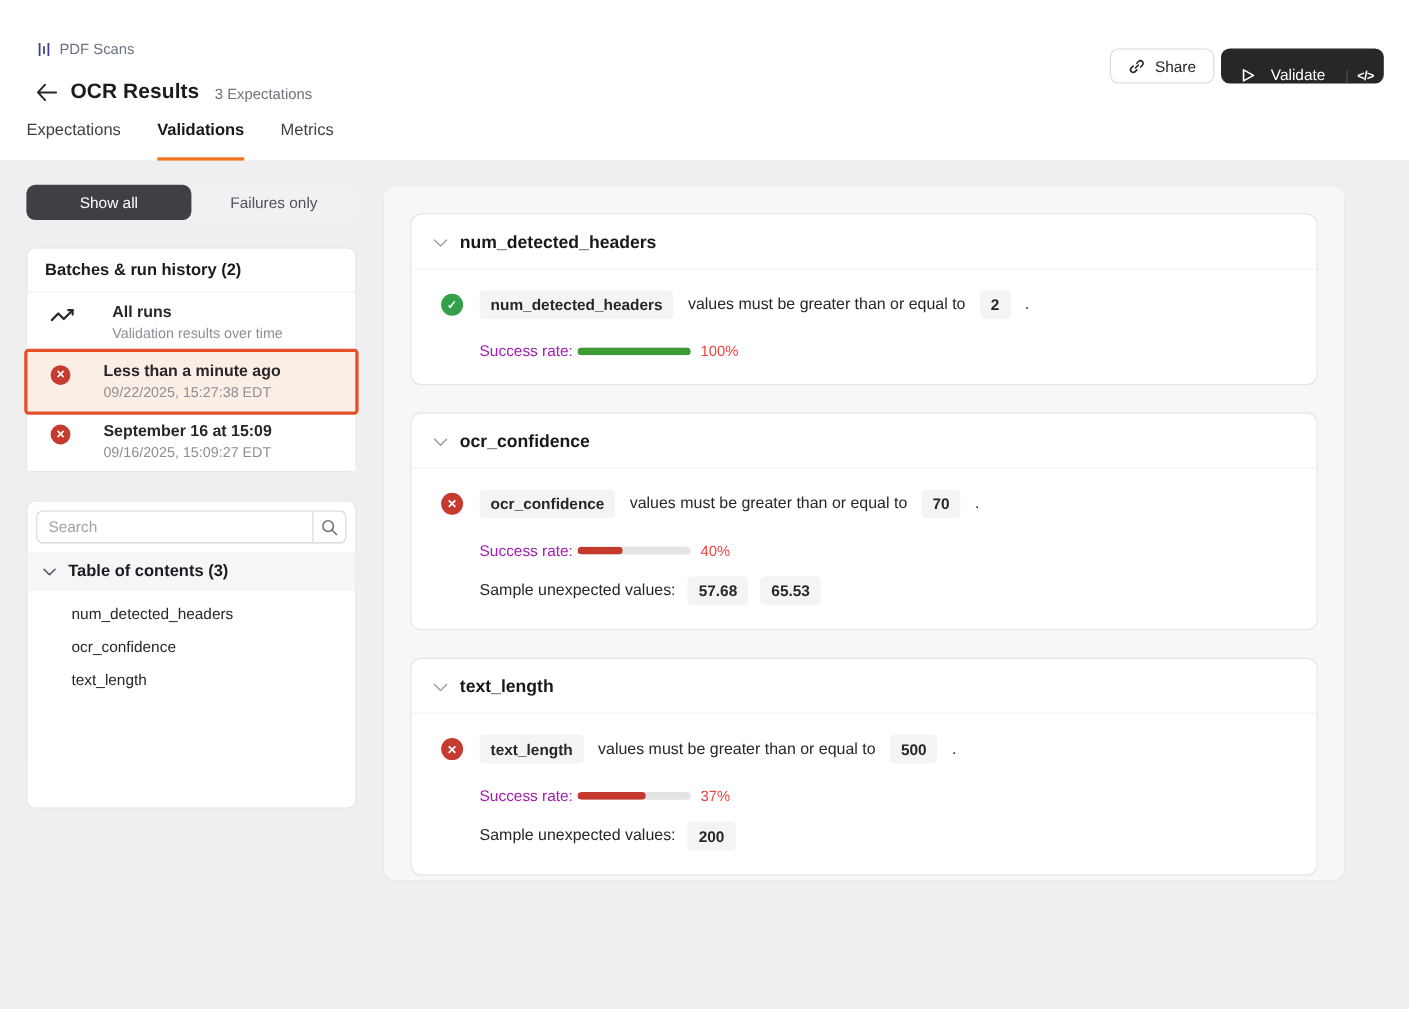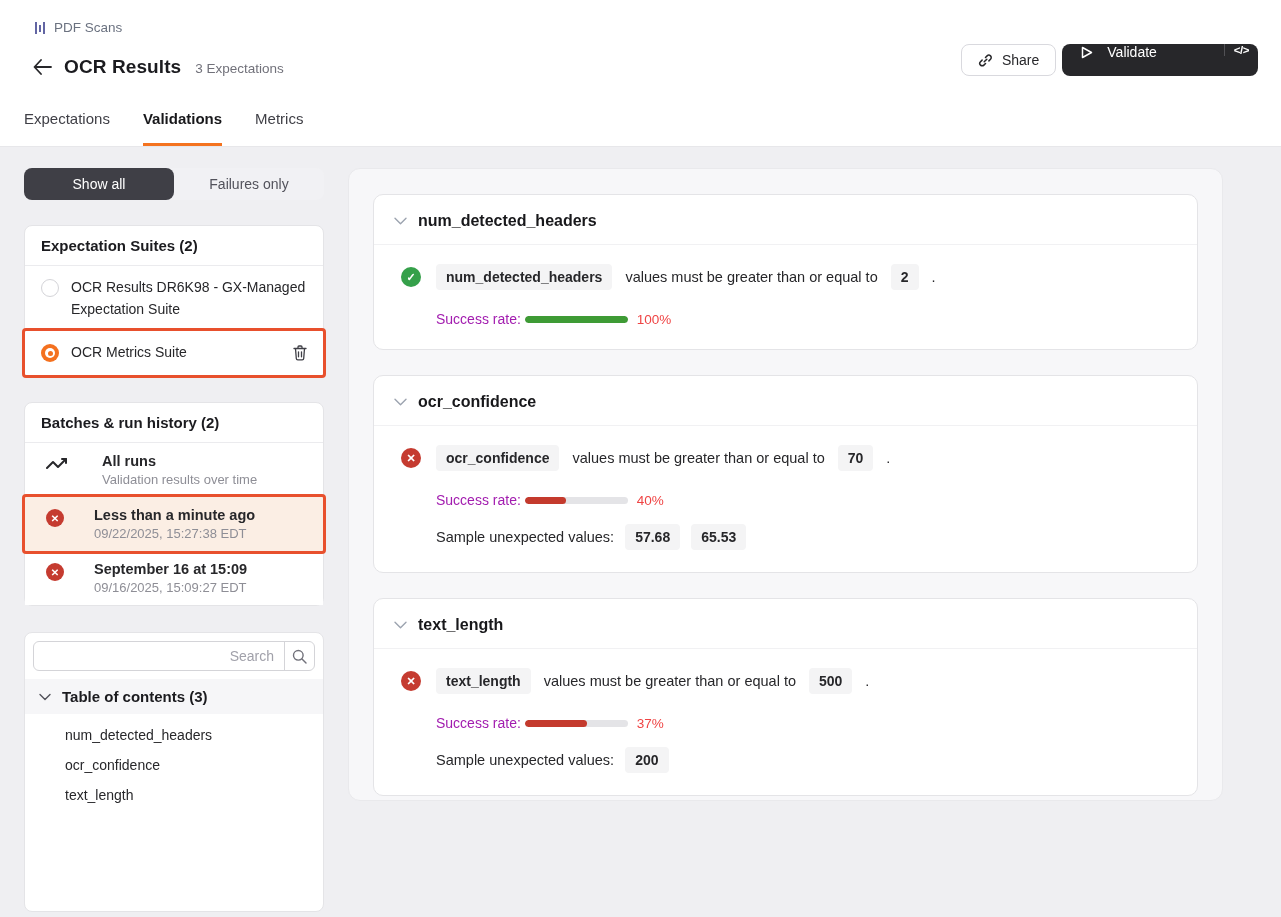--- a/index.html
+++ b/index.html
@@ -5,31 +5,31 @@
   * { margin:0; padding:0; box-sizing:border-box; }
   html,body { width:1281px; height:917px; }
   body {
     font-family:"Liberation Sans", sans-serif;
     background:#EFEFF2;
     color:#1B1B1F;
     overflow:hidden;
   }
   
   .app-header { background:#fff; border-bottom:1px solid #E7E7EA; height:147px; position:relative; }
-  .breadcrumb-row { display:flex; align-items:center; gap:8px; padding:20px 0 0 34px; }
+  .breadcrumb-row { display:flex; align-items:center; gap:8px; padding:37px 0 0 34px; }
   .breadcrumb-text { font-size:13.5px; color:#6B7280; }
   .title-row { display:flex; align-items:center; margin:16px 0 0 26px; }
   .back-btn { width:32px; height:32px; display:flex; align-items:center; justify-content:center;
               font-size:20px; color:#27272A; cursor:pointer; border-radius:6px; }
   .page-title { font-size:19px; font-weight:700; margin-left:6px; letter-spacing:.1px; }
   .page-subtitle { font-size:13.5px; color:#71717A; margin-left:14px; margin-top:3px; }
   .header-actions { position:absolute; top:44px; right:23px; display:flex; gap:6px; }
   .btn-share { display:flex; align-items:center; gap:9px; background:#fff; border:1px solid #D9D9DE;
                border-radius:8px; height:32px; padding:0 16px; font-size:14px; color:#27272A; cursor:pointer; }
-  .btn-validate-group { display:flex; align-items:flex-start; background:#27272A; border-radius:8px; height:32px; overflow:hidden;gap:48px; }
+  .btn-validate-group { display:flex; align-items:flex-end; background:#27272A; border-radius:8px; height:32px; overflow:hidden; }
   .btn-validate { display:flex; align-items:center; gap:14px; color:#fff; padding:0 19px; font-size:14px; cursor:pointer; }
   .btn-code { display:flex; align-items:center; border-left:1px solid #515155; color:#fff;
               padding:0 9px; font-size:11.5px; font-weight:700; cursor:pointer; letter-spacing:-.5px; }
   
   .tabs { position:absolute; bottom:0; left:24px; display:flex; gap:33px; }
   .tab { font-size:15px; color:#3F3F46; padding-bottom:16px; cursor:pointer; border-bottom:3px solid transparent; }
   .tab.active { font-weight:700; color:#18181B; border-bottom-color:#F4731F; }
   
   .content { display:flex; padding:21px 0 0 24px; }
   .sidebar { width:300px; flex:0 0 300px; }
@@ -59,21 +59,21 @@
                 display:flex; align-items:center; justify-content:center; flex:0 0 18px; margin-top:2px; }
   .ok-circle  { width:20px; height:20px; border-radius:50%; background:#35A04A; color:#fff; font-size:11px; font-weight:700;
                 display:flex; align-items:center; justify-content:center; flex:0 0 20px; }
   .err-circle2 { width:20px; height:20px; border-radius:50%; background:#C53B30; color:#fff; font-size:11px; font-weight:700;
                  display:flex; align-items:center; justify-content:center; flex:0 0 20px; }
   .runs-icon { margin-top:3px; flex:0 0 26px; display:flex; }
   
   .toc-card { background:#fff; border:1px solid #E4E4E7; border-radius:8px; height:280px; }
   .search-wrap { margin:8px; height:30px; border:1px solid #D4D4D8; border-radius:6px; display:flex; align-items:center; overflow:hidden; background:#fff; }
   .search-input { flex:1; border:none; outline:none; font-size:14px; color:#8b5cf6; padding:0 10px;
-                  font-family:"Liberation Sans", sans-serif;text-align:right; }
+                  font-family:"Liberation Sans", sans-serif; }
   .search-input::placeholder { color:#A1A1AA; }
   .search-btn { width:30px; align-self:stretch; border-left:1px solid #D4D4D8; display:flex; align-items:center; justify-content:center; cursor:pointer; }
   .toc-header { display:flex; align-items:center; gap:11px; padding:9px 8px 9px 14px; background:#F6F6F8; cursor:pointer; }
   .toc-title { font-size:15px; font-weight:700; }
   .toc-item { font-size:14px; color:#27272A; padding:7px 0 7px 40px; cursor:pointer; }
   
   .main-panel { width:875px; margin-left:24px; background:#F7F7F9; border:1px solid #E9E9EC; border-radius:12px;
                 height:633px; padding:25px 24px; }
   .exp-card { background:#fff; border:1px solid #E4E4E7; border-radius:10px; margin-bottom:25px; }
   .exp-card:last-child { margin-bottom:0; }
@@ -155,40 +155,20 @@
 
 <div class="content">
 
   <div class="sidebar">
 
     <div class="seg">
       <div class="seg-on">Show all</div>
       <div class="seg-off">Failures only</div>
     </div>
 
-    <div class="side-card">
-      <div class="side-card-header">Expectation Suites (2)</div>
-      <div class="suite-row">
-        <div class="radio"></div>
-        <div class="suite-label">OCR Results DR6K98 - GX-Managed Expectation Suite</div>
-      </div>
-      <div class="suite-row annotated">
-        <div class="radio on">
-            <span class="ring">
-              <span class="dot"></span>
-            </span>
-          </div>
-        <div class="suite-label">OCR Metrics Suite</div>
-        <div class="trash-btn">
-          <svg width="14" height="16" viewBox="0 0 14 16" fill="none" stroke="#3F3F46" stroke-width="1.3" stroke-linecap="round">
-            <path d="M1 3.5h12M5 3.5V2a1 1 0 011-1h2a1 1 0 011 1v1.5M2.5 3.5l.8 10a1.5 1.5 0 001.5 1.4h4.4a1.5 1.5 0 001.5-1.4l.8-10M5.5 6.8v5M8.5 6.8v5"></path>
-          </svg>
-        </div>
-      </div>
-    </div>
 
     <div class="side-card">
       <div class="side-card-header">Batches &amp; run history (2)</div>
       <div class="run-row">
         <span class="runs-icon">
           <svg width="26" height="18" viewBox="0 0 26 18">
               <path d="M1 12l6-6l5 5l8-8" stroke="#27272A" stroke-width="2" fill="none" stroke-linecap="round" stroke-linejoin="round"></path>
               <path d="M16 3h4v4" stroke="#27272A" stroke-width="2" fill="none" stroke-linecap="round" stroke-linejoin="round"></path>
             </svg>
         </span>

